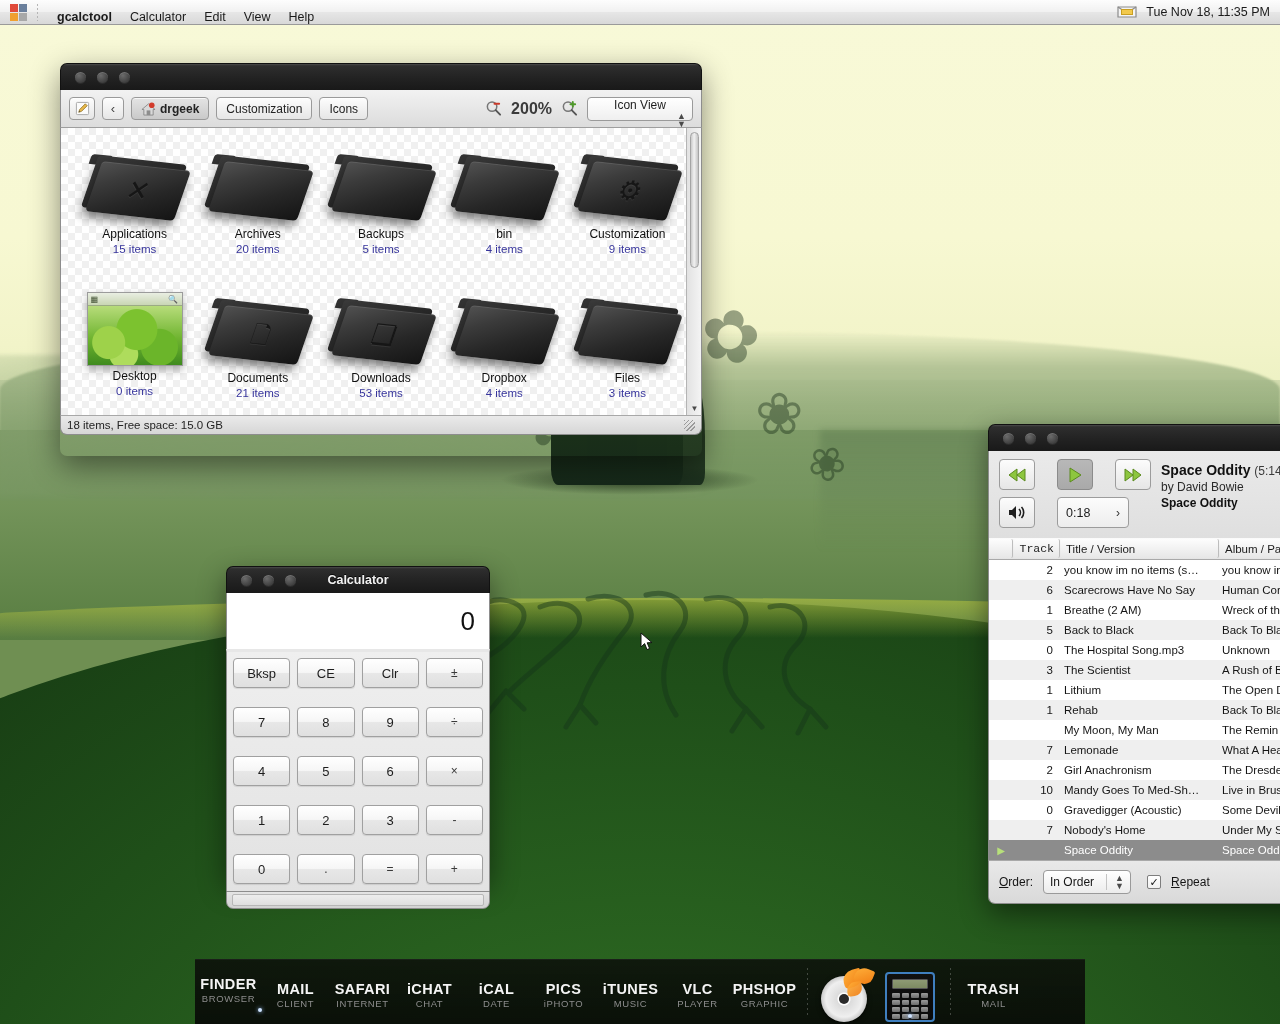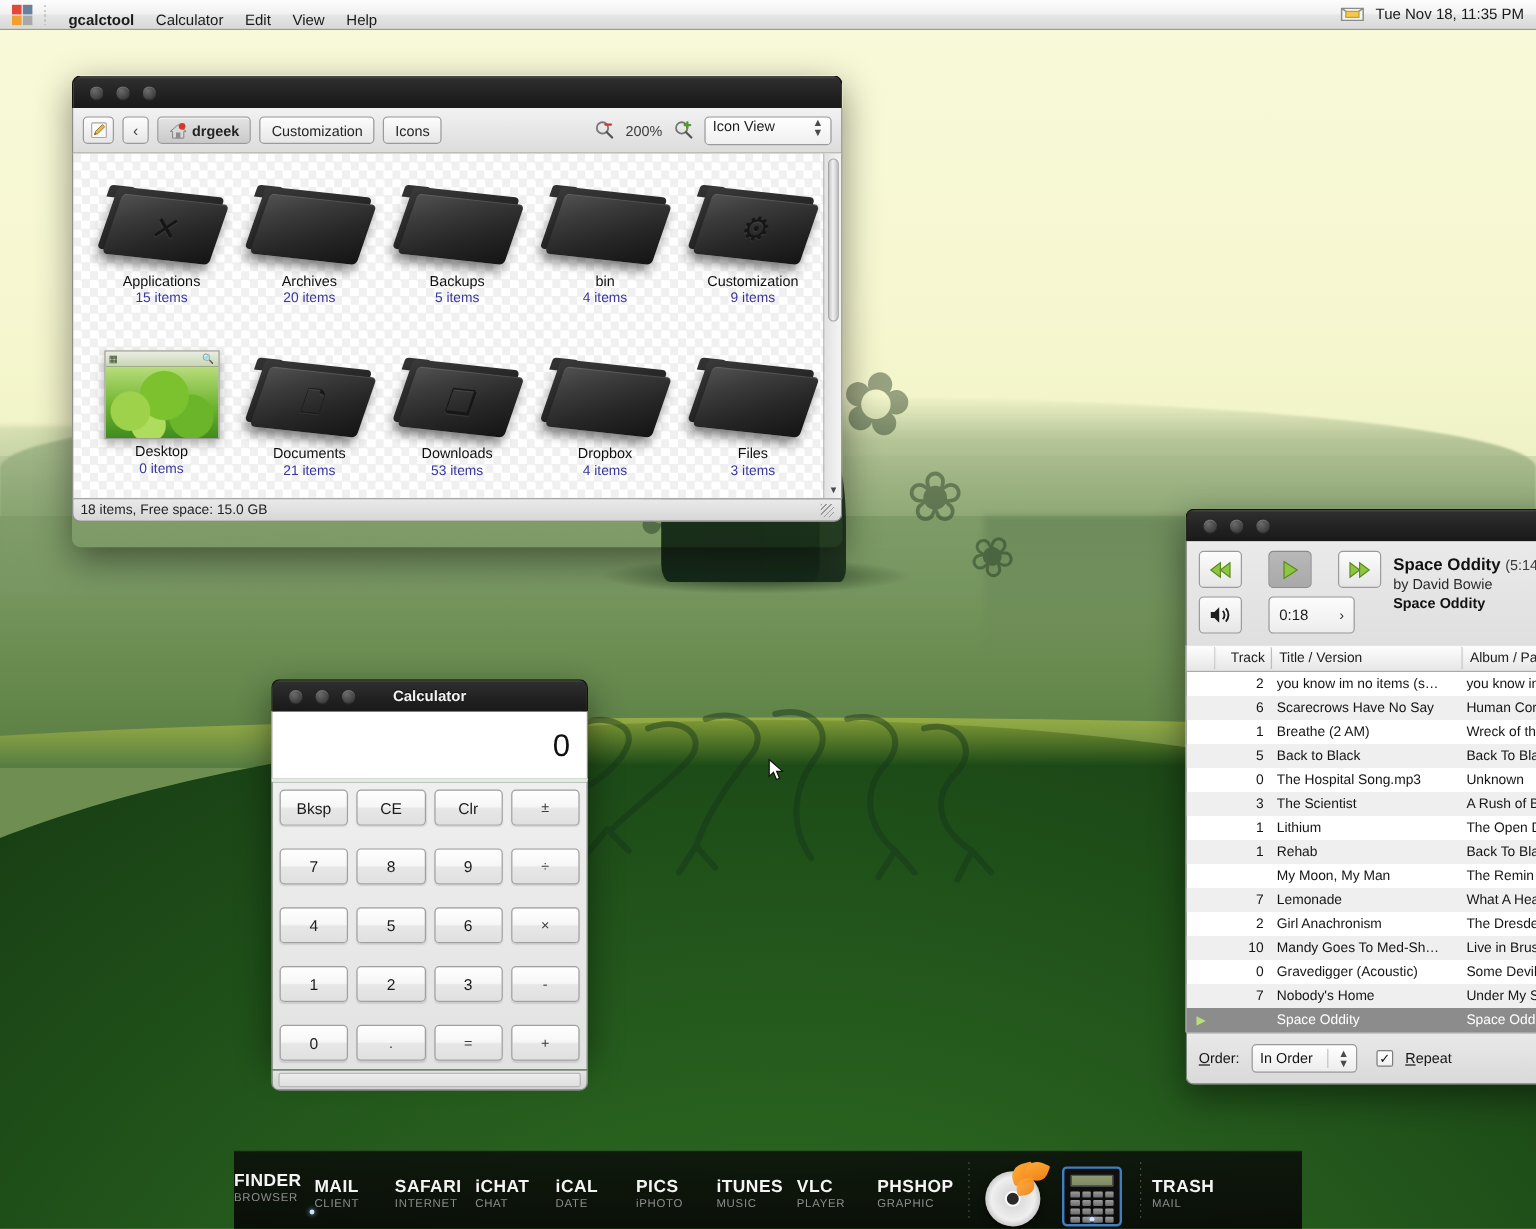--- a/index.html
+++ b/index.html
@@ -141,26 +141,27 @@
     display: inline-flex; align-items: center; justify-content: center;
     padding: 0 9px; font-size: 12px; color: #232323; cursor: default; white-space: nowrap;
   }
   .fb-btn.icononly { width: 26px; padding: 0; }
   .fb-btn.back { width: 22px; padding: 0; font-size: 13px; color:#444; }
   .fb-btn.crumb {
     background: linear-gradient(to bottom, #e4e4e4, #c9c9c9);
     font-weight: bold; gap: 4px;
   }
   .fb-zoomwrap { margin-left: auto; display:flex; align-items:center; gap:9px; }
-  .fb-zoomlabel { font-size: 12px; color: #3b3b3b; }
+  .fb-zoomlabel { font-size: 16px; color: #3b3b3b; font-weight: bold; }
   .fb-select {
     height: 24px; min-width: 106px; border: 1px solid #9a9a9a; border-radius: 4px;
     background: linear-gradient(to bottom, #ffffff, #efefef);
-    display:flex; align-items:flex-start; padding: 0 6px; font-size: 12px; color:#1d1d1d;
+    display:flex; align-items:center; padding: 0 6px; font-size: 12px; color:#1d1d1d;
     position: relative;
+    flex-direction: column;
   }
   .fb-select .arrows { margin-left: auto; font-size: 9px; line-height: 8px; color:#4a4a4a; text-align:center; }
   #fb-body {
     position: relative; height: 287px;
     border-left: 1px solid #8d8d8d; border-right: 1px solid #8d8d8d;
     background:
       repeating-conic-gradient(#ffffff 0% 25%, #f0f0f0 0% 50%) 0 0 / 14px 14px;
     overflow: hidden;
   }
   .fb-grid {
@@ -328,21 +329,21 @@
     background: linear-gradient(to bottom, #fbfbfb, #e4e4e4);
     border-bottom: 1px solid #a9a9a9;
   }
   #pl-head div {
     border-right: 1px solid #bdbdbd; font-size: 11.5px; color:#1c1c1c;
     display:flex; align-items:center; padding: 0 5px;
     background: linear-gradient(to bottom, #fdfdfd, #e7e7e7);
     margin: 1px 1px 1px 0; border-radius: 2px;
   }
   .col-play { width: 24px; }
-  .col-track { width: 46px; justify-content: flex-end !important; }
+  .col-track { width: 46px; justify-content: flex-end !important; font-family: Liberation Mono, monospace; }
   .col-title { width: 158px; }
   .col-album { flex: 1; }
   .pl-row { display:flex; height: 20px; align-items:center; font-size: 11.5px; color:#151515; }
   .pl-row.alt { background: #efefef; }
   .pl-row.current { background: #8c8c8c; color: #fff; }
   .pl-row .c-play { width: 24px; text-align:center; color:#6aa81f; font-size: 10px; }
   .pl-row.current .c-play { color: #b7e07a; }
   .pl-row .c-track { width: 46px; text-align: right; padding-right: 6px; }
   .pl-row .c-title { width: 158px; padding-left: 5px; overflow:hidden; white-space:nowrap; }
   .pl-row .c-album { flex: 1; padding-left: 5px; overflow:hidden; white-space:nowrap; }
@@ -370,21 +371,21 @@
   .pl-repeat u { text-decoration: underline; }
 
   
   #dock {
     position: absolute; left: 195px; top: 959px; width: 890px; height: 65px;
     background: linear-gradient(to bottom, rgba(12,15,10,.88) 0%, rgba(8,11,7,.94) 100%);
     display: flex; align-items: center; z-index: 40;
     border-top: 1px solid rgba(255,255,255,.07);
   }
   .dock-item {
-    flex: 0 0 auto; width: 67px; text-align: left; color: #fff; padding-top: 6px;
+    flex: 0 0 auto; width: 67px; text-align: center; color: #fff; padding-top: 6px;
   }
   .dock-main { font-size: 14.5px; font-weight: bold; letter-spacing: .4px; color: #f4f4f4; }
   .dock-sub { font-size: 9.5px; letter-spacing: .6px; color: #8d8d8d; margin-top: 1px; }
   .dock-sep {
     width: 1px; height: 48px; margin: 0 9px;
     background: repeating-linear-gradient(to bottom, rgba(255,255,255,.22) 0 2px, transparent 2px 5px);
   }
   .dock-app { width: 62px; height: 56px; position: relative; }
   .dock-dot {
     position: absolute; left: 50%; transform: translateX(-50%); bottom: 2px;

